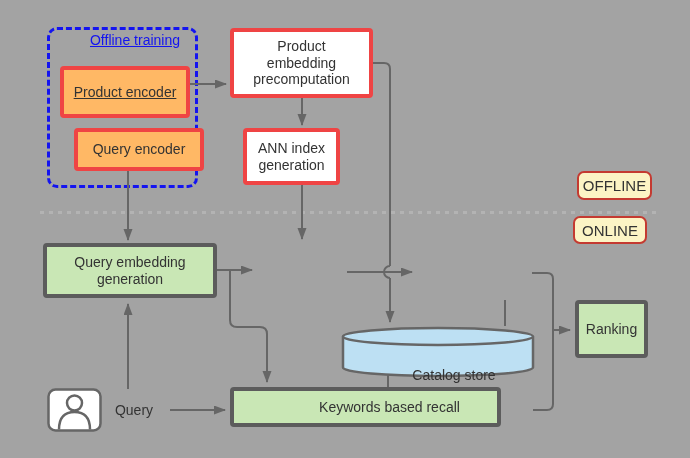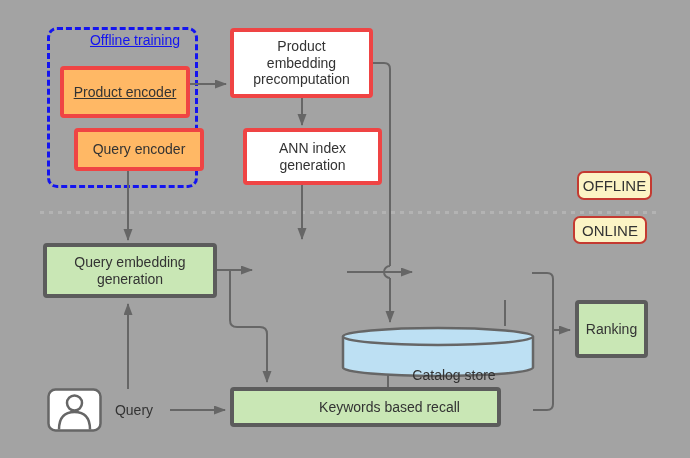--- a/index.html
+++ b/index.html
@@ -59,21 +59,21 @@
     <span class="lbl">Product encoder</span>
   </div>
   <div class="node orange-node abs" style="left:60px;top:128px;width:130px;height:43px;margin-left:14px;">
     <span class="lbl">Query encoder</span>
   </div>
   <div class="node white-node abs" style="left:230px;top:28px;width:143px;height:70px;">
     <span class="lbl">Product
 embedding
 precomputation</span>
   </div>
-  <div class="node white-node abs" style="left:243px;top:128px;width:139px;height:57px;">
+  <div class="node white-node abs" style="left:243px;top:128px;width:97px;height:57px;">
     <span class="lbl">ANN index
 generation</span>
   </div>
 
   <div class="badge" style="left:577px;top:171px;width:75px;height:29px;">
     <span>OFFLINE</span>
   </div>
   <div class="badge" style="left:573px;top:216px;width:74px;height:28px;">
     <span>ONLINE</span>
   </div>

